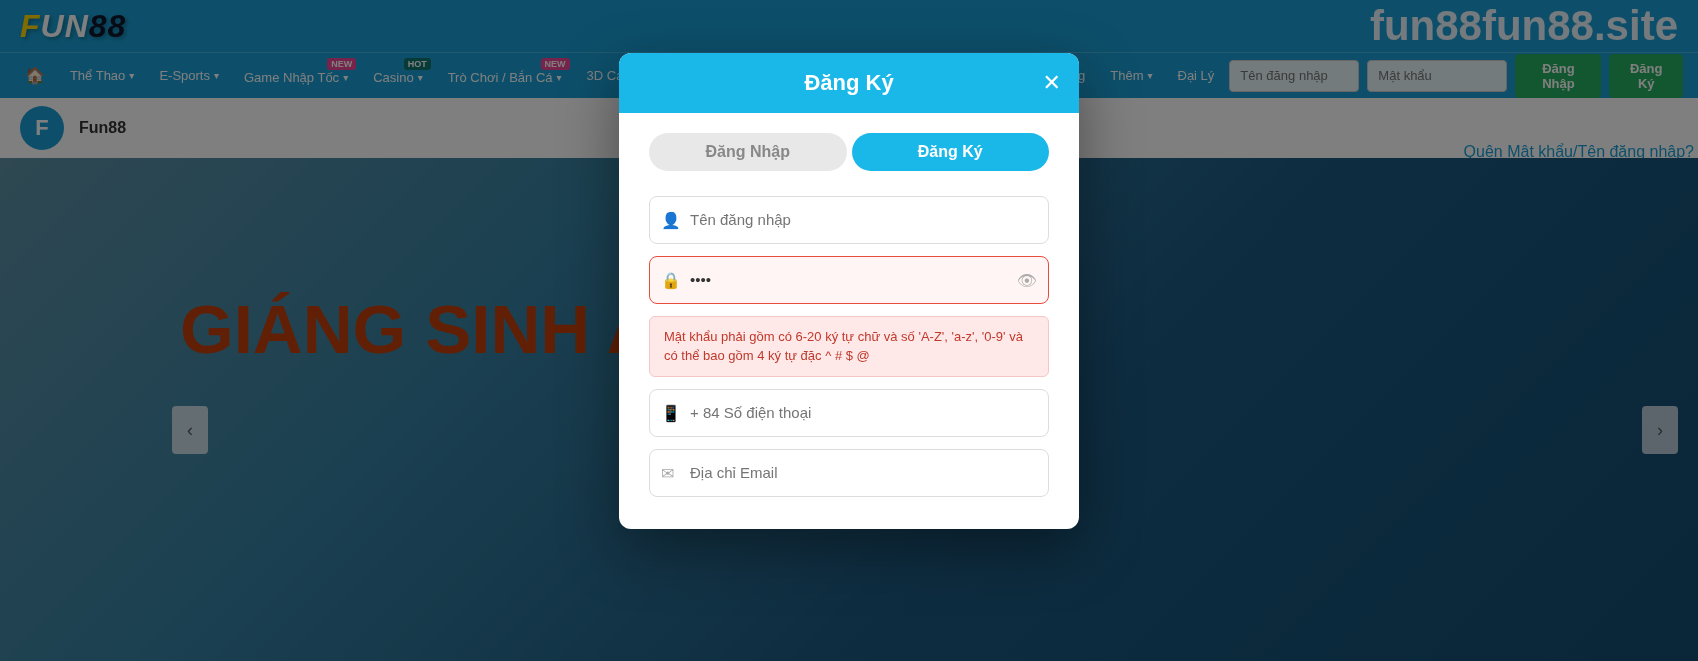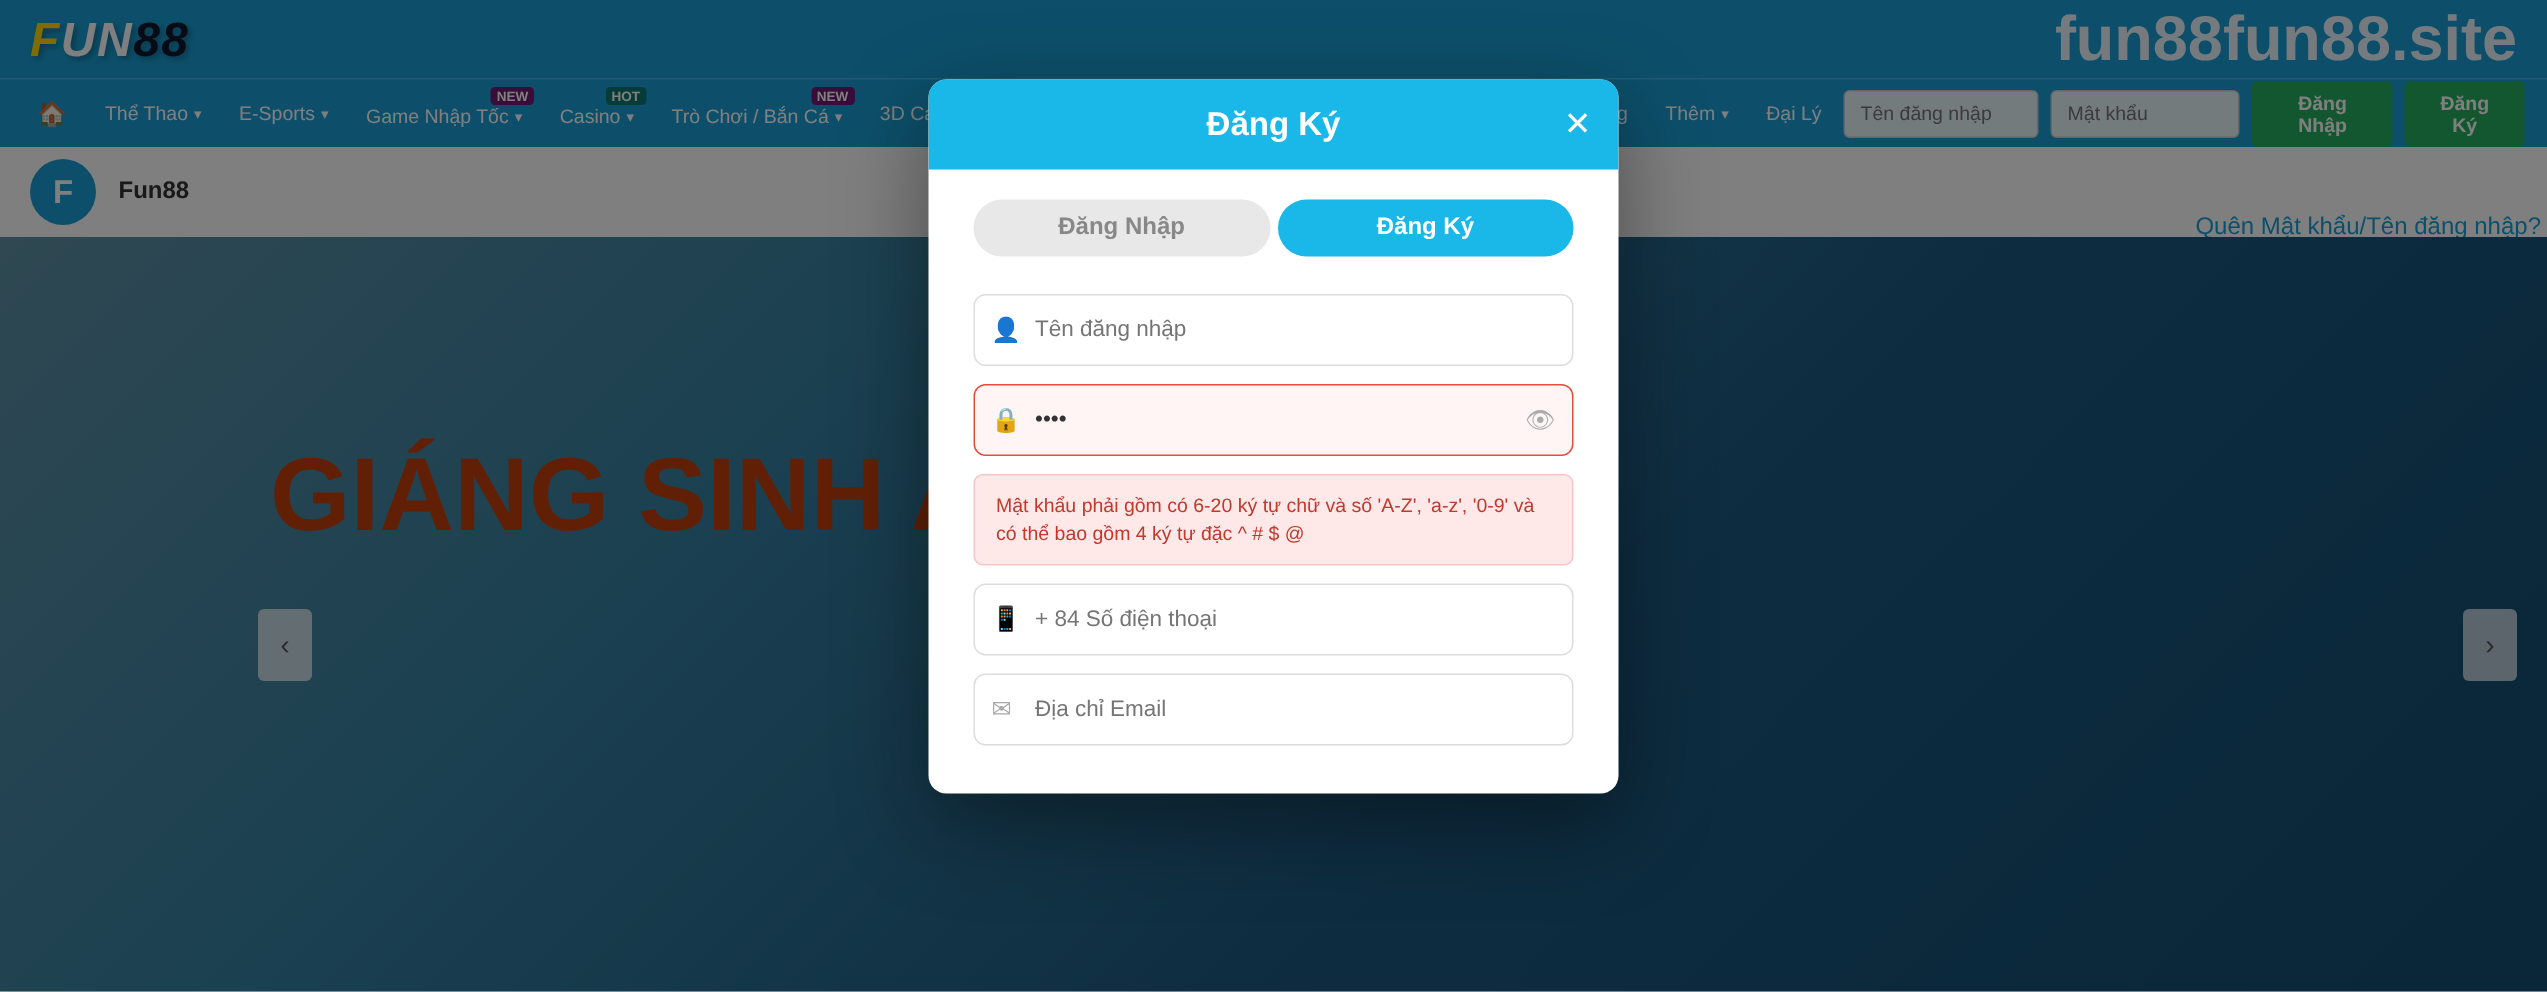--- a/index.html
+++ b/index.html
@@ -58,21 +58,21 @@
       white-space: nowrap;
       display: flex;
       align-items: center;
       gap: 4px;
       position: relative;
     }
     .badge {
       position: absolute;
       top: -2px;
       right: 2px;
-      background: #701a75;
+      background: #ec4899;
       color: #fff;
       font-size: 9px;
       padding: 1px 4px;
       border-radius: 3px;
       font-weight: bold;
     }
     .badge.hot { background: #0f766e; }
     .chevron { font-size: 10px; }
 
     
@@ -381,21 +381,21 @@
   <div class="nav-item">
     <span>Thêm</span>
     <span class="chevron">▾</span>
   </div>
   <div class="nav-item">
     <span>Đại Lý</span>
   </div>
 
   <div class="auth-area">
     <input type="text" class="form-input" style="width: 130px; height: 32px; padding: 0px 10px; border-radius: 4px; font-size: 13px;" placeholder="Tên đăng nhập">
-    <input type="password" class="form-input" style="width: 126px; height: 32px; padding: 0px 10px; border-radius: 4px; font-size: 13px;" placeholder="Mật khẩu">
+    <input type="password" class="form-input" style="width: 140px; height: 32px; padding: 0px 10px; border-radius: 4px; font-size: 13px;" placeholder="Mật khẩu">
     <button class="btn-login">Đăng Nhập</button>
     <button class="btn-register-nav">Đăng Ký</button>
   </div>
 </div>
 
 <div class="sub-header">
   <div class="brand-avatar">
     <span>F</span>
   </div>
   <div class="brand-name">Fun88</div>

